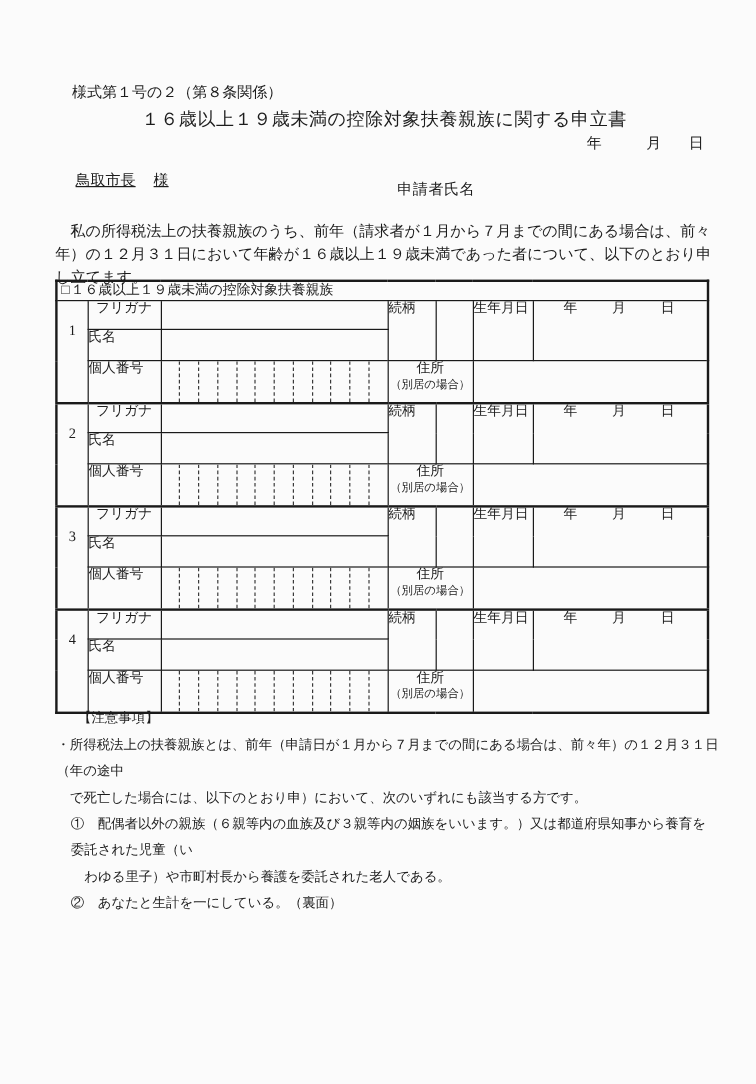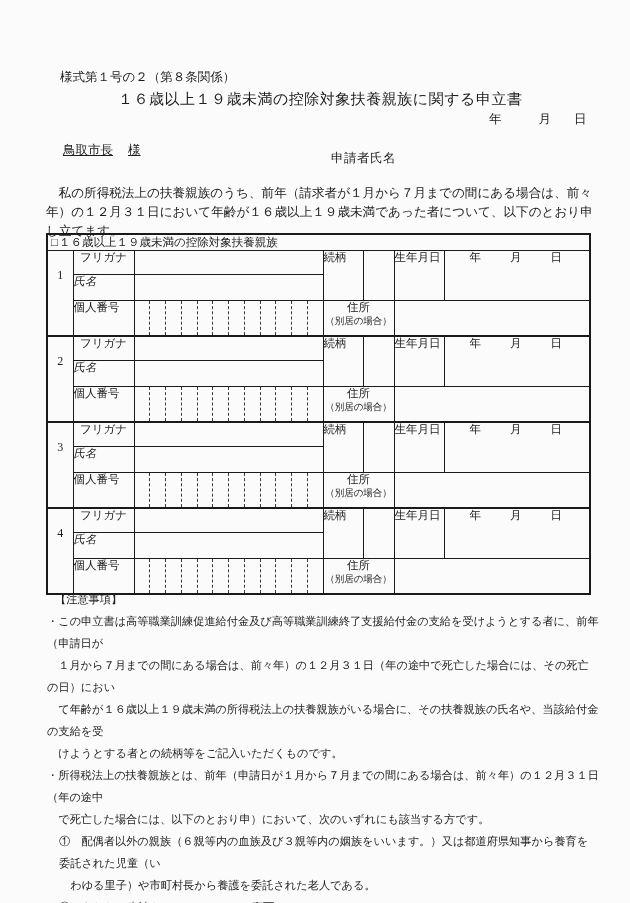--- a/index.html
+++ b/index.html
@@ -36,37 +36,37 @@
     font-size:11.5px;line-height:1.15;
     overflow:hidden;
   }
   tr.thead td{height:15px;font-size:11.5px;vertical-align:middle;}
   tr.thead .hdr-wrap{display:flex;align-items:center;padding-left:3px;}
   tr.thead .cbx{margin-right:1px;}
   tr.block-start td{border-top:2px solid #1a1a1a;}
   .c-num{text-align:center;}
   .c-num .numwrap{height:50px;display:flex;align-items:center;justify-content:center;font-size:12px;}
   .r-furigana td{height:23px;}
-  .r-name td{height:25px;font-style:italic;}
+  .r-name td{height:25px;}
   .r-pnum td{height:34px;}
   .c-label{padding:3px 0 0 4px;}
   .dashed-b{border-bottom:1px dashed #3a3a3a;text-align:center;}
   .r-name .c-label,.r-name .c-big{border-top:none;}
   .c-zoku,.c-birth{vertical-align:middle;padding-left:4px;}
   .c-date{vertical-align:top;text-align:center;padding-top:3px;font-size:11.5px;}
   .c-date span{letter-spacing:2px;}
   .c-digits{vertical-align:top;}
   .digits{display:flex;height:34px;}
   .digits .dcell{flex:1 1 0;border-right:1px dashed #3a3a3a;}
   .digits .dcell:last-child{border-right:none;}
   .c-addr-label{padding:2px 0 0 4px;font-size:11px;text-align:center;}
   .c-addr-label .small{font-size:9.5px;}
 
   .notes{left:47px;top:588px;width:552px;font-size:11.2px;line-height:22px;}
-  .notes .heading{margin-left:8px;}
+  .notes .heading{margin-left:18px;}
   .notes .note{margin:0;}
   .notes .note-num{margin-left:12px;}
 </style>
 </head>
 <body>
 
 <div class="page">
 
   <div class="abs form-number">様式第１号の２（第８条関係）</div>
   <div class="abs form-title">１６歳以上１９歳未満の控除対象扶養親族に関する申立書</div>
@@ -263,24 +263,20 @@
         <span>住所</span><br>
         <span class="small">（別居の場合）</span>
       </td>
       <td class="c-addr" colspan="2"></td>
     </tr>
   </tbody>
     </table>
 
   <div class="abs notes">
     <div class="heading">【注意事項】</div>
-    <div class="note preline">・この申立書は高等職業訓練促進給付金及び高等職業訓練終了支援給付金の支給を受けようとする者に、前年（申請日が
-　１月から７月までの間にある場合は、前々年）の１２月３１日（年の途中で死亡した場合には、その死亡の日）におい
-　て年齢が１６歳以上１９歳未満の所得税法上の扶養親族がいる場合に、その扶養親族の氏名や、当該給付金の支給を受
-　けようとする者との続柄等をご記入いただくものです。</div>
     <div class="note preline">・所得税法上の扶養親族とは、前年（申請日が１月から７月までの間にある場合は、前々年）の１２月３１日（年の途中
 　で死亡した場合には、以下のとおり申）において、次のいずれにも該当する方です。</div>
     <div class="note preline note-num">①　配偶者以外の親族（６親等内の血族及び３親等内の姻族をいいます。）又は都道府県知事から養育を委託された児童（い
 　わゆる里子）や市町村長から養護を委託された老人である。</div>
     <div class="note preline note-num">②　あなたと生計を一にしている。（裏面）</div>
 
   </div>
 
 </div>
 

